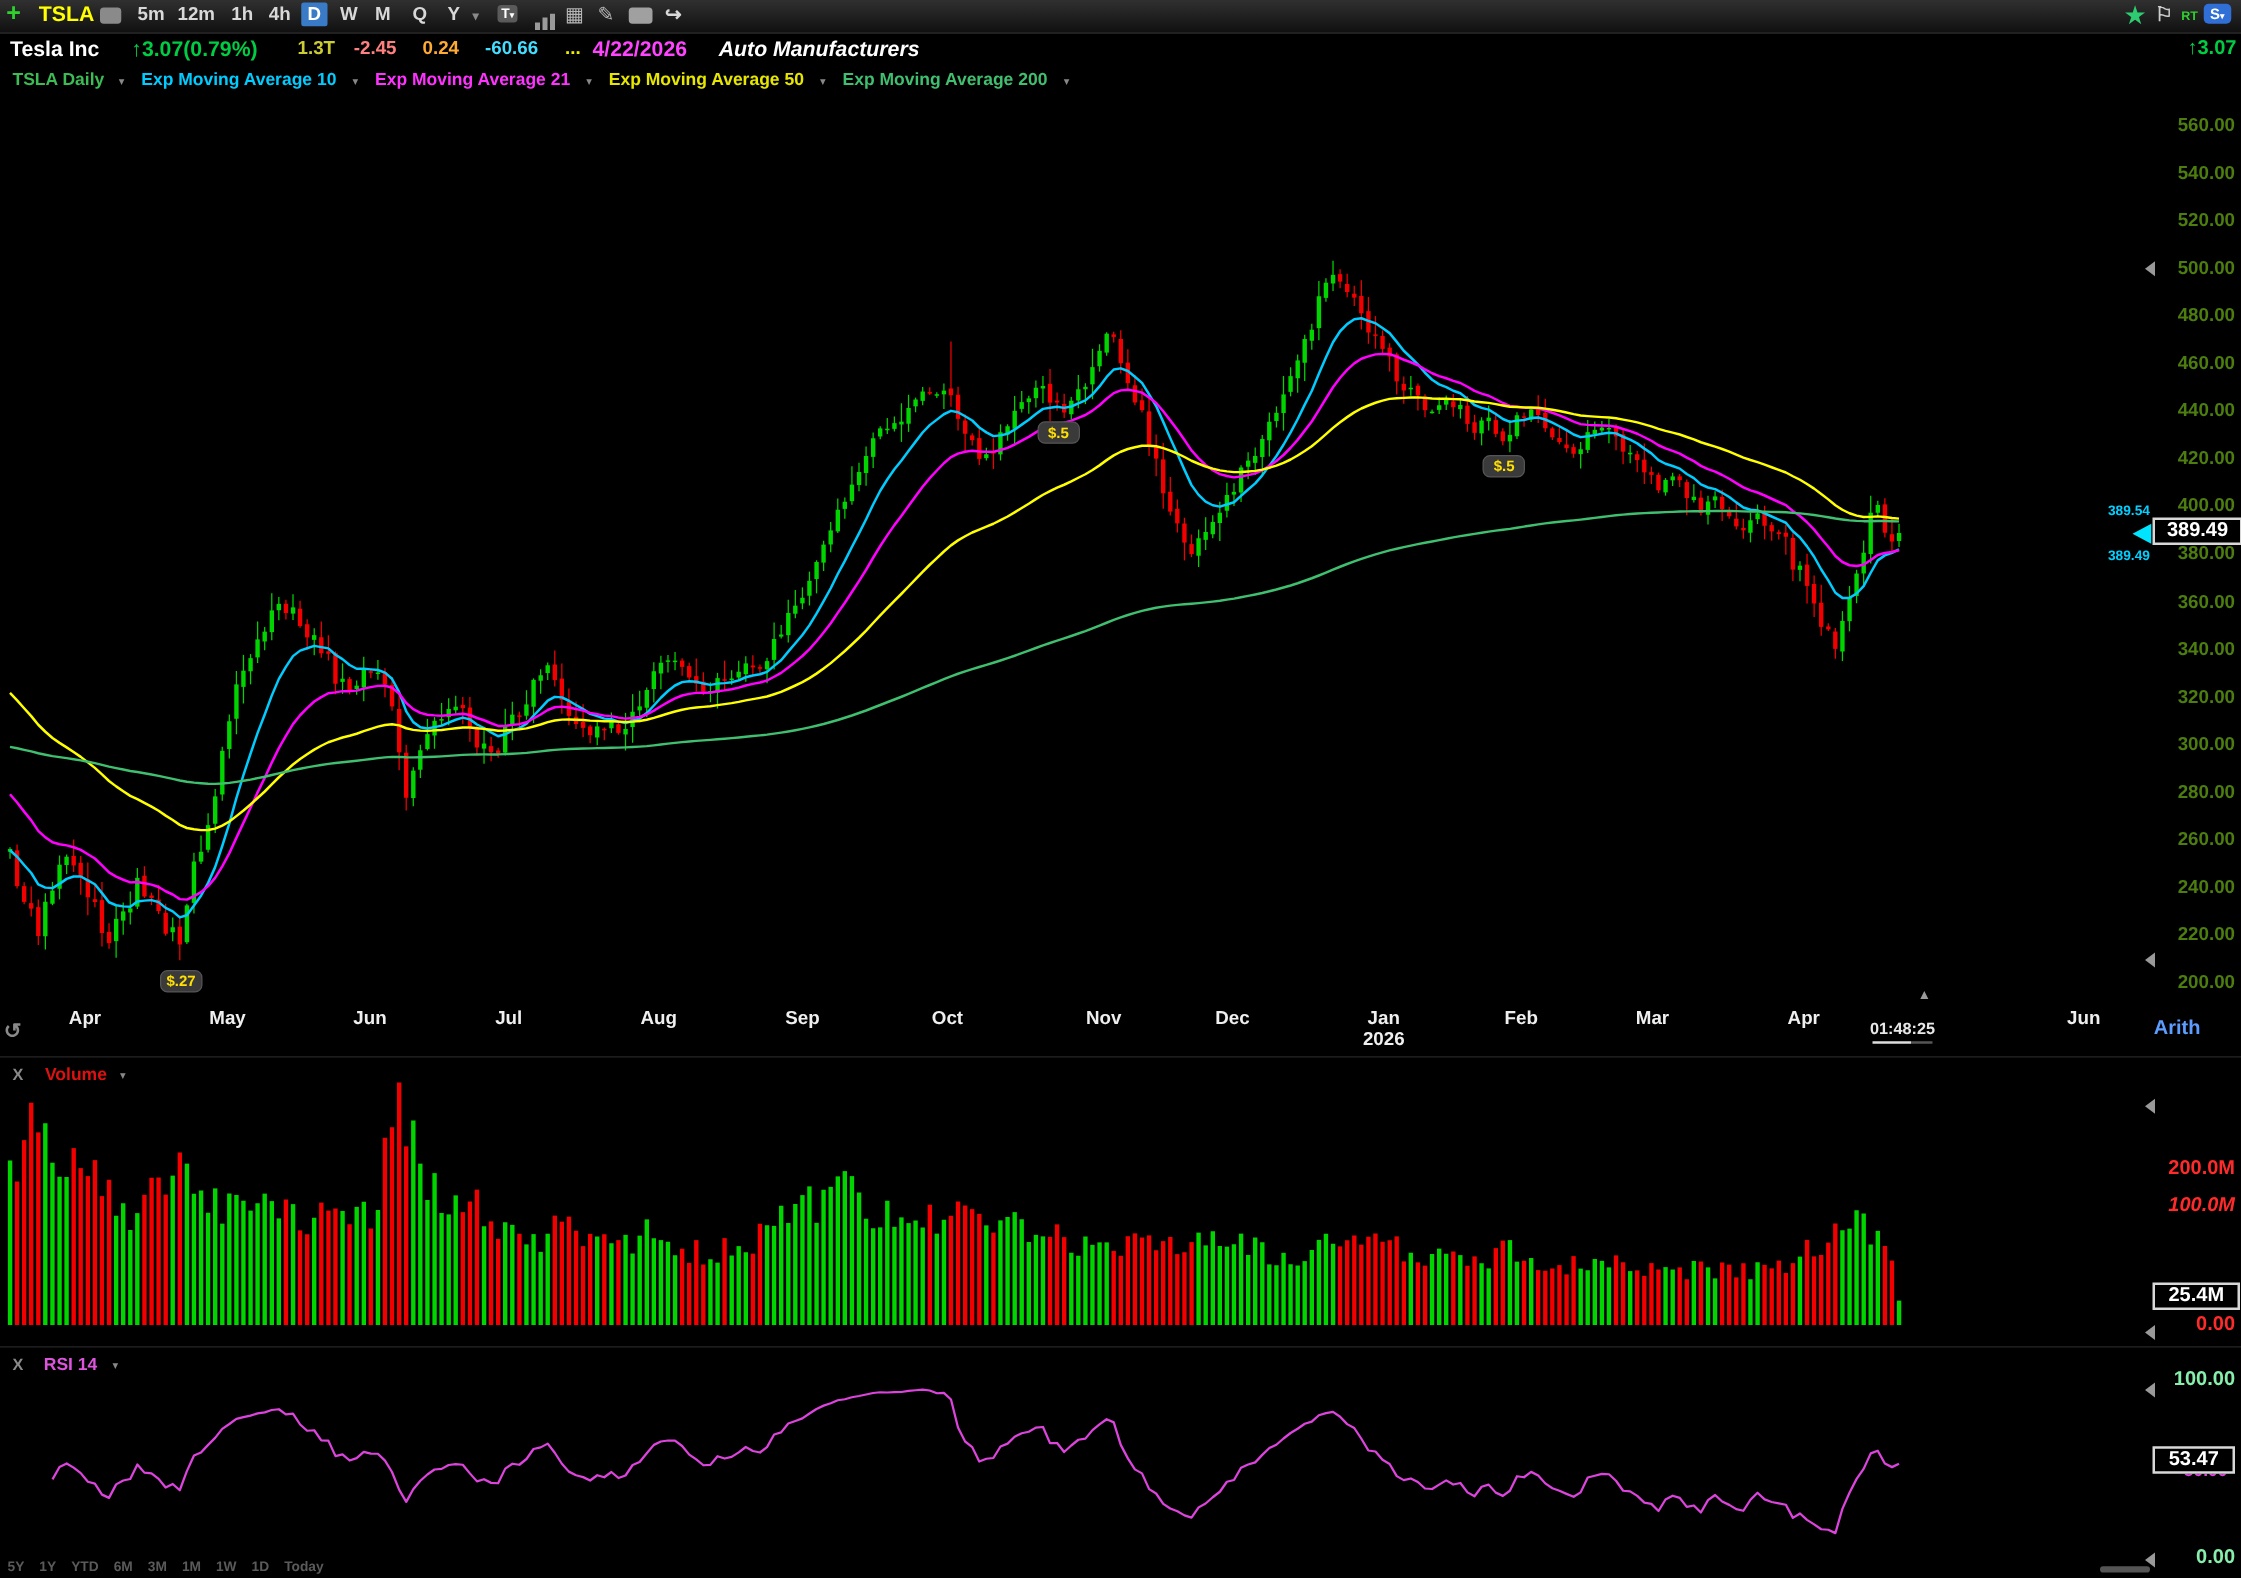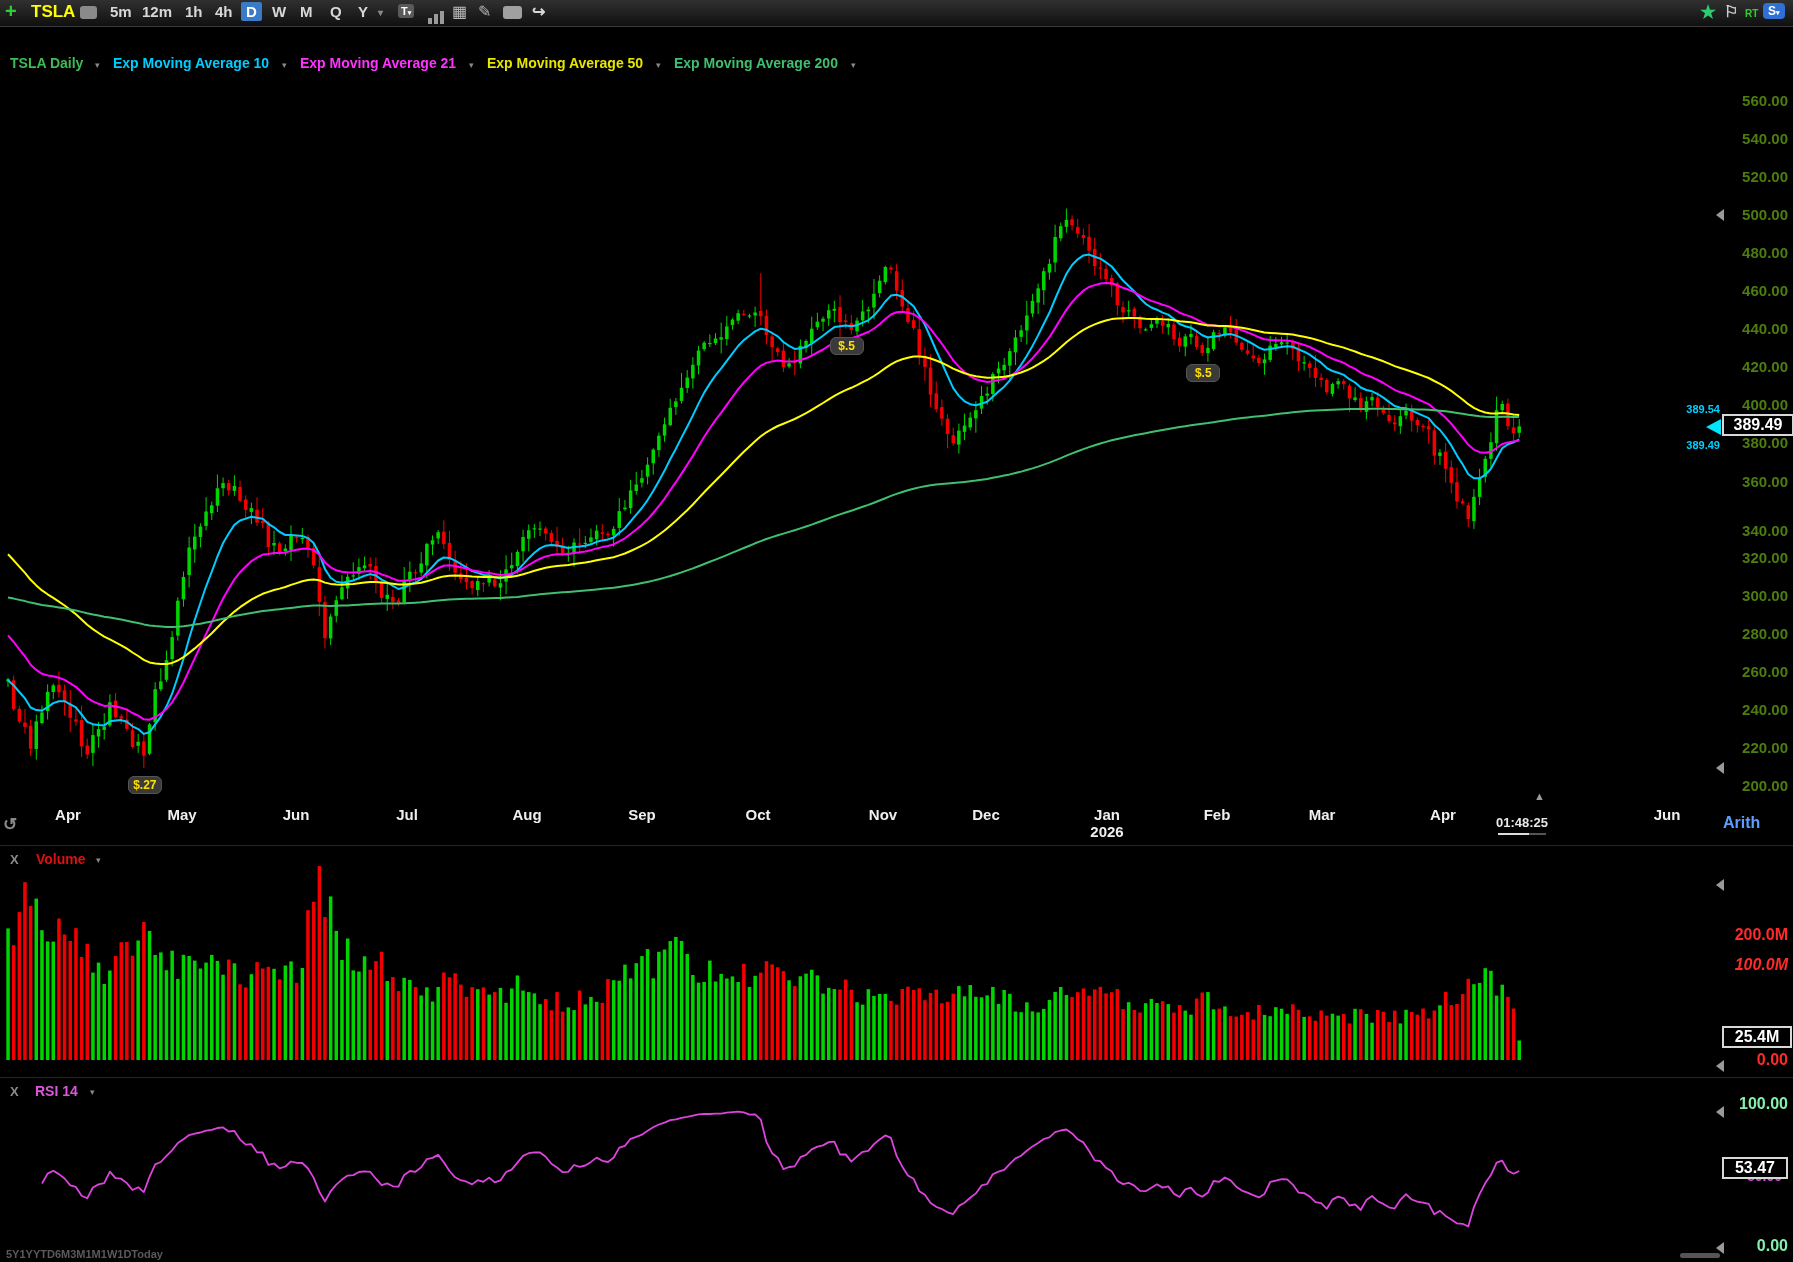--- a/index.html
+++ b/index.html
@@ -39,21 +39,21 @@
           font-size:16px;font-weight:bold;text-align:center;padding:0 2px;z-index:5;}
   .smcyan{position:absolute;width:60px;text-align:right;color:#00cfff;font-size:11px;font-weight:bold;}
   .tri-l{position:absolute;width:0;height:0;border-top:6px solid transparent;
          border-bottom:6px solid transparent;border-right:8px solid #999;}
   .cyantri{position:absolute;width:0;height:0;border-top:8px solid transparent;
          border-bottom:8px solid transparent;border-right:15px solid #00e5ff;z-index:6;}
   .badge{position:absolute;background:#3a3a3a;border:1px solid #555;border-radius:6px;
          color:#ffe000;font-size:12px;font-weight:bold;text-align:center;z-index:4;padding:1px 3px;}
   .phead{position:absolute;font-size:14px;font-weight:bold;}
   .sep{position:absolute;left:0;width:1793px;height:1px;background:#262626;}
-  .ranges{position:absolute;left:6px;top:1248px;display:flex;gap:0;
+  .ranges{position:absolute;left:6px;top:1248px;display:flex;gap:12px;
           color:#5a5a5a;font-size:11px;font-weight:bold;}
   #countdown{position:absolute;color:#e8e8e8;font-size:13px;font-weight:bold;text-align:center;width:52px;}
   #countul{position:absolute;height:2px;background:linear-gradient(to right,#ddd 65%,#555 65%);width:48px;}
   .arith{position:absolute;color:#5c9dff;font-size:16px;font-weight:bold;}
   .ghost50{position:absolute;width:70px;text-align:right;color:#dd44dd;font-size:14px;font-weight:bold;z-index:1;}
   .scroll{position:absolute;background:#555;border-radius:3px;}
   .refresh{position:absolute;color:#8a8a8a;font-size:17px;font-weight:bold;}
   .uptri{position:absolute;color:#9a9a9a;font-size:11px;}
 </style>
 </head>
@@ -80,20 +80,32 @@
     <span class="tb glyph" style="left:452px">▦</span>
     <span class="tb glyph" style="left:478px">✎</span>
     <span class="tb blob" style="left:503px;width:19px;background:#a0a0a0"></span>
     <span class="tb glyph" style="left:532px;font-weight:bold;color:#d8d8d8">↪</span>
     <span class="tb star" style="left:1700px">★</span>
     <span class="tb flag" style="left:1724px">⚐</span>
     <span class="tb rt" style="left:1745px">RT</span>
     <span class="tb sbadge" style="left:1763px"><span>S</span><span style="font-size:7px">▾</span></span>
   </div>
 
+  <div id="tickrow" class="abs">
+    <span class="tk" style="left:8px;color:#ffffff">Tesla Inc</span>
+    <span class="tk" style="left:105px;color:#00cc44">↑3.07(0.79%)</span>
+    <span class="tk" style="left:238px;color:#cccc33;font-size:15px">1.3T</span>
+    <span class="tk" style="left:283px;color:#ff8080;font-size:15px">-2.45</span>
+    <span class="tk" style="left:338px;color:#ffaa33;font-size:15px">0.24</span>
+    <span class="tk" style="left:388px;color:#44ddff;font-size:15px">-60.66</span>
+    <span class="tk" style="left:452px;color:#eeee00;font-size:15px">...</span>
+    <span class="tk" style="left:474px;color:#ff44ff">4/22/2026</span>
+    <span class="tk" style="left:575px;color:#ffffff;font-style:italic">Auto Manufacturers</span>
+    <span class="tk" style="left:1750px;color:#00cc44;font-size:16px">↑3.07</span>
+  </div>
 
   <div id="legend" class="abs">
     <span class="lg" style="left: 10px; color: rgb(61, 187, 85);" id="lg-series">TSLA Daily</span>
     <span class="lgc" style="left:95px">▾</span>
     <span class="lg" style="left: 113px; color: rgb(0, 204, 255);" id="lg-ema10">Exp Moving Average 10</span>
     <span class="lgc" style="left:282px">▾</span>
     <span class="lg" style="left: 300px; color: rgb(255, 51, 255);" id="lg-ema21">Exp Moving Average 21</span>
     <span class="lgc" style="left:469px">▾</span>
     <span class="lg" style="left: 487px; color: rgb(230, 230, 0);" id="lg-ema50">Exp Moving Average 50</span>
     <span class="lgc" style="left:656px">▾</span>
@@ -940,21 +952,21 @@
       <div class="ptick" style="left: 1718px; top: 130.048px;">540.00</div>
       <div class="ptick" style="left: 1718px; top: 168.104px;">520.00</div>
       <div class="ptick" style="left: 1718px; top: 206.16px;">500.00</div>
       <div class="ptick" style="left: 1718px; top: 244.216px;">480.00</div>
       <div class="ptick" style="left: 1718px; top: 282.272px;">460.00</div>
       <div class="ptick" style="left: 1718px; top: 320.328px;">440.00</div>
       <div class="ptick" style="left: 1718px; top: 358.384px;">420.00</div>
       <div class="ptick" style="left: 1718px; top: 396.44px;">400.00</div>
       <div class="ptick" style="left: 1718px; top: 434.496px;">380.00</div>
       <div class="ptick" style="left: 1718px; top: 472.552px;">360.00</div>
-      <div class="ptick" style="left: 1718px; top: 510.608px; margin-top: 11px;">340.00</div>
+      <div class="ptick" style="left: 1718px; top: 510.608px;">340.00</div>
       <div class="ptick" style="left: 1718px; top: 548.664px;">320.00</div>
       <div class="ptick" style="left: 1718px; top: 586.72px;">300.00</div>
       <div class="ptick" style="left: 1718px; top: 624.776px;">280.00</div>
       <div class="ptick" style="left: 1718px; top: 662.832px;">260.00</div>
       <div class="ptick" style="left: 1718px; top: 700.888px;">240.00</div>
       <div class="ptick" style="left: 1718px; top: 738.944px;">220.00</div>
       <div class="ptick" style="left: 1718px; top: 777px;">200.00</div>
     </div>
   <div class="smcyan" style="left:1660px;top:403px">389.54</div>
   <div class="smcyan" style="left:1660px;top:439px">389.49</div>

